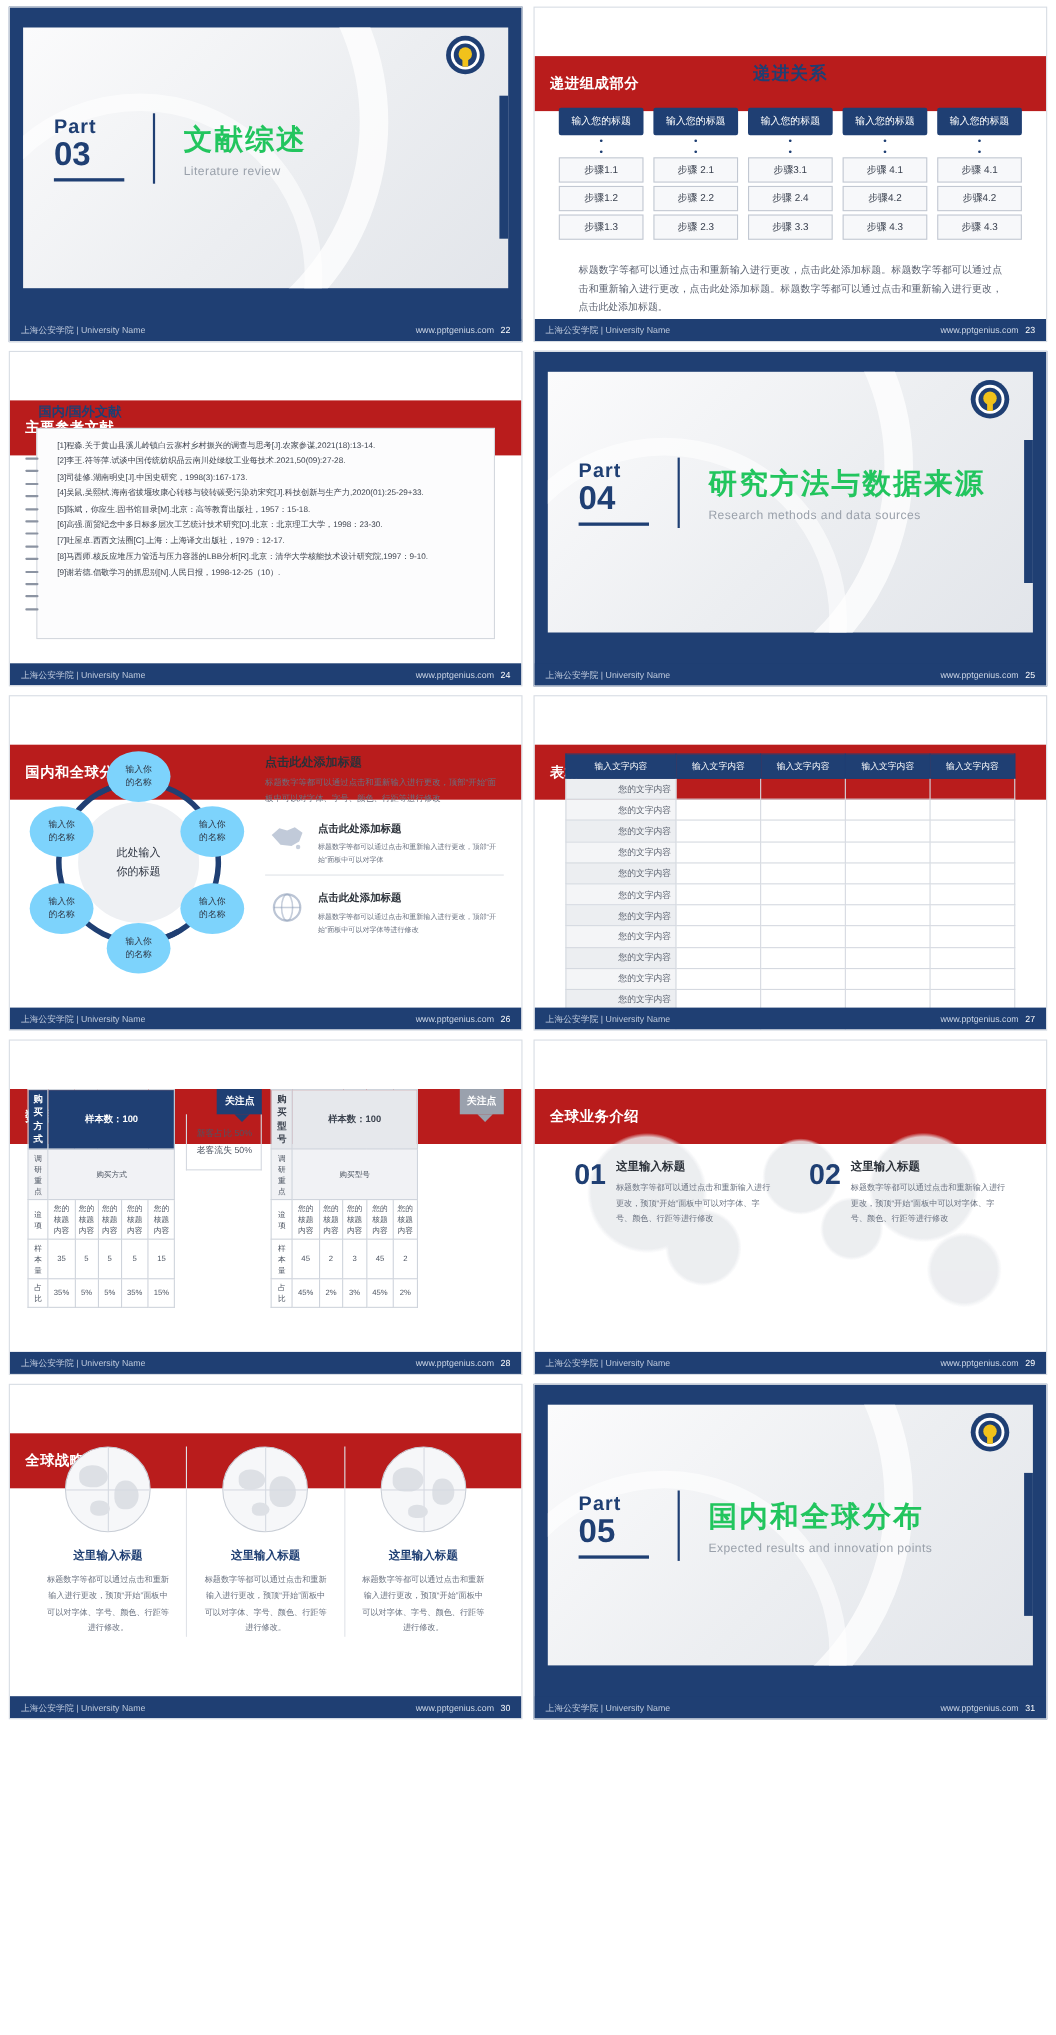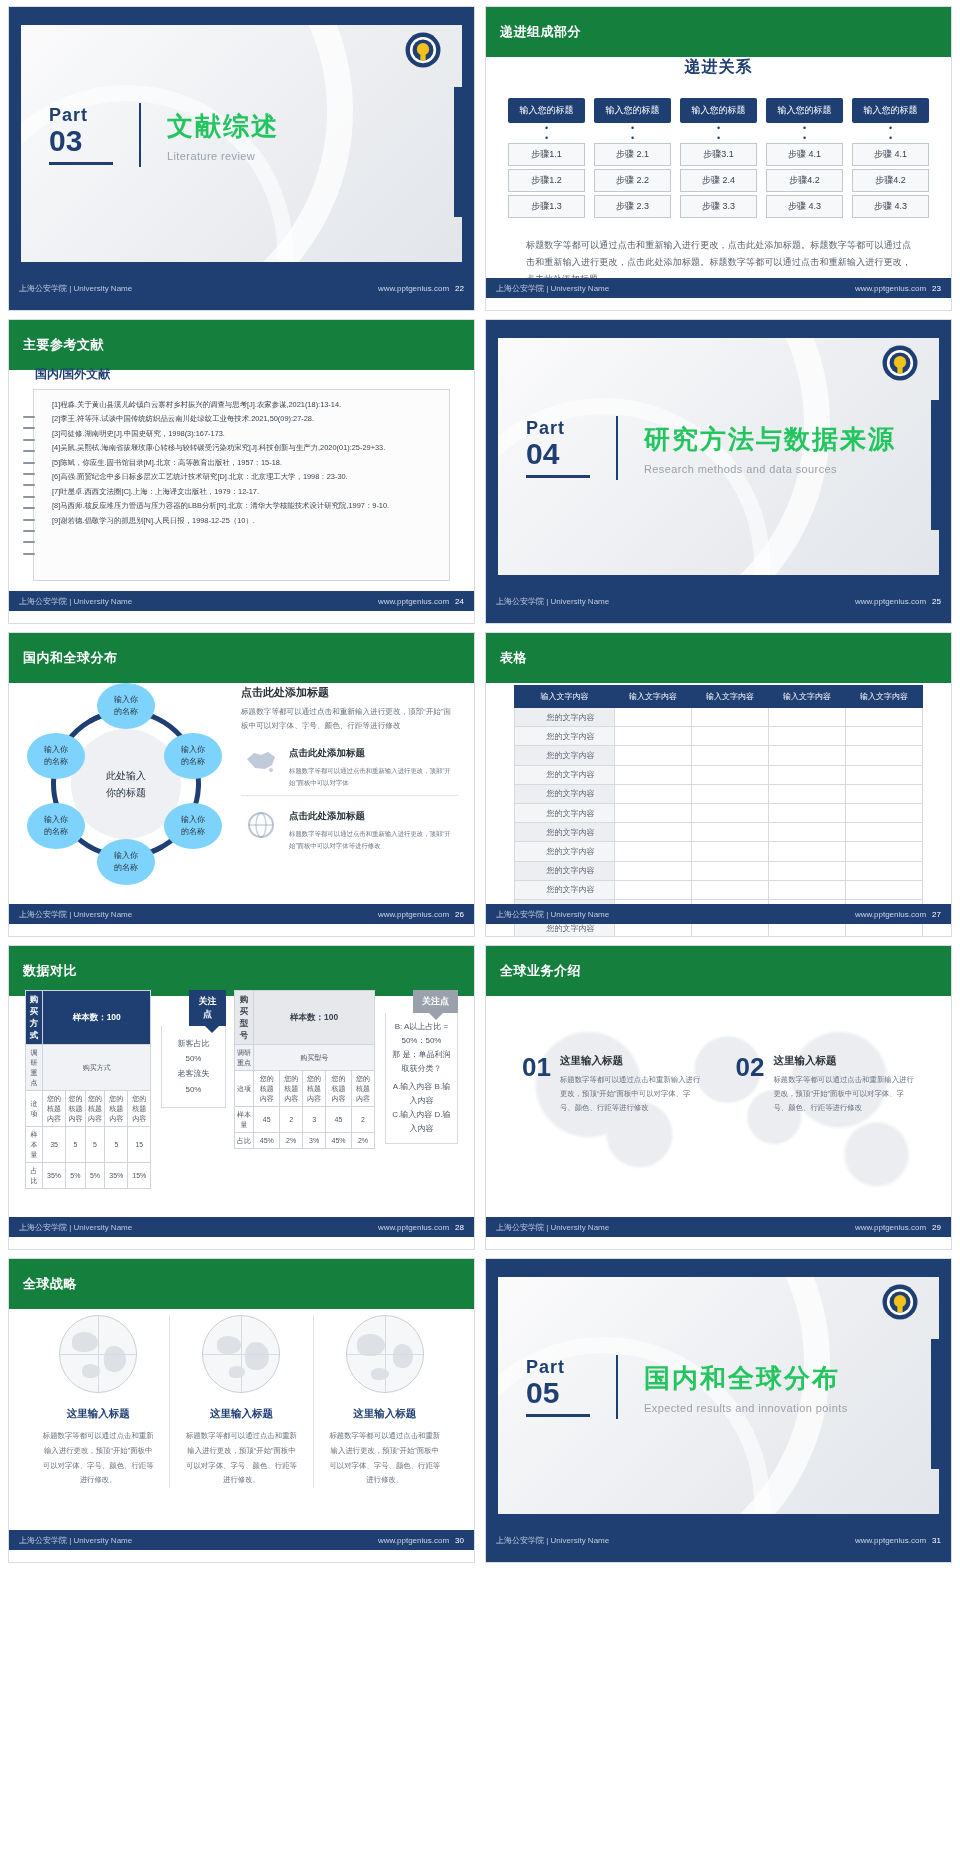--- a/index.html
+++ b/index.html
@@ -21,33 +21,34 @@
     width: 100%;
     height: 305px;
     background: #ffffff;
     border: 1px solid #d8dde4;
     position: relative;
     overflow: hidden;
   }
   
   .hdr {
     height: 50px;
-    background: #15803d;
+    background: #b91c1c;
     color: #fff;
     display: flex;
     align-items: center;
     padding-left: 14px;
     font-size: 13px;
     font-weight: bold;
     letter-spacing: .5px;
+    margin-top: 44px;
   }
   
   .ftr {
     position: absolute;
-    left: 0; right: 0; bottom: 12px;
+    left: 0; right: 0; bottom: 0;
     height: 20px;
     background: #1f3f73;
     color: #cbd5e5;
     font-size: 8px;
     display: flex;
     align-items: center;
     justify-content: space-between;
     padding: 0 10px;
     gap: 40px;
   }
@@ -155,21 +156,21 @@
   .right-col { position:absolute; left:232px; top:18px; right:16px; }
   .rc-h { font-size:11px; font-weight:bold; color:#2b3139; }
   .rc-p { font-size:7.6px; color:#6a7280; line-height:1.85; margin-top:5px;}
   .rc-item { display:flex; gap:8px; margin-top:14px; align-items:flex-start;}
   .rc-icon { width:40px; height:30px; flex:0 0 40px; opacity:.5;}
   .rc-line { border-bottom:1px solid #dfe3e8; margin-top:6px;}
   
   .tbl { width: 88%; margin: 18px auto 0; border-collapse: collapse; font-size:8px;}
   .tbl th { background:#1f3f73; color:#fff; font-weight:normal; padding:5px 2px; text-align:center; border:1px solid #1f3f73;}
   .tbl td { border:1px solid #d5d9e0; padding:3.6px 4px; color:#5d6471;}
-  .tbl td.first { background:#eceef1; text-align:center;padding-left:16px; }
+  .tbl td.first { background:#eceef1; text-align:right;padding-left:16px; }
   .tbl tr:nth-child(even) td.first { background:#f4f5f7; }
   
   .dc-wrap { padding: 10px 16px 0; display:flex; flex-direction:row; gap:8px;}
   .dc-row { display:flex; gap:10px; }
   .dc-left { flex: 0 0 63%; }
   .dc-right { flex: 1; }
   .dc-tbl { width:100%; border-collapse:collapse; font-size:7px;}
   .dc-tbl th, .dc-tbl td { border:1px solid #cfd4dc; padding:2.5px 2px; text-align:center; color:#4e5663;}
   .dc-hd-dark { background:#1f3f73; color:#fff !important; font-size:8.5px; padding:5px 2px; font-weight:bold;}
   .dc-hd-gray { background:#e6e8ec; color:#3c434f !important; font-size:8.5px; padding:5px 2px; font-weight:bold;}
@@ -633,26 +634,20 @@
                 <td>2%</td>
                 <td>3%</td>
                 <td>45%</td>
                 <td>2%</td>
                   </tr>
             </tbody>
               </table>
           </div>
           <div class="dc-right">
             <div class="callout-head gray">关注点</div>
-            <div class="callout-body" style="line-height:1.75; padding:7px 5px;">
-              <div>B: A以上占比 = 50%：50%</div>
-              <div>那 是：单晶利润取获分类？</div>
-              <div style="margin-top:4px;">A.输入内容    B.输入内容</div>
-              <div>C.输入内容    D.输入内容</div>
-            </div>
           </div>
         </div>
 
       </div>
     </div>
     <div class="ftr">
       <span class="ftr-left">上海公安学院 | University Name</span>
       <span class="ftr-right">
           <span>www.pptgenius.com</span>
           <span class="pg">28</span>

